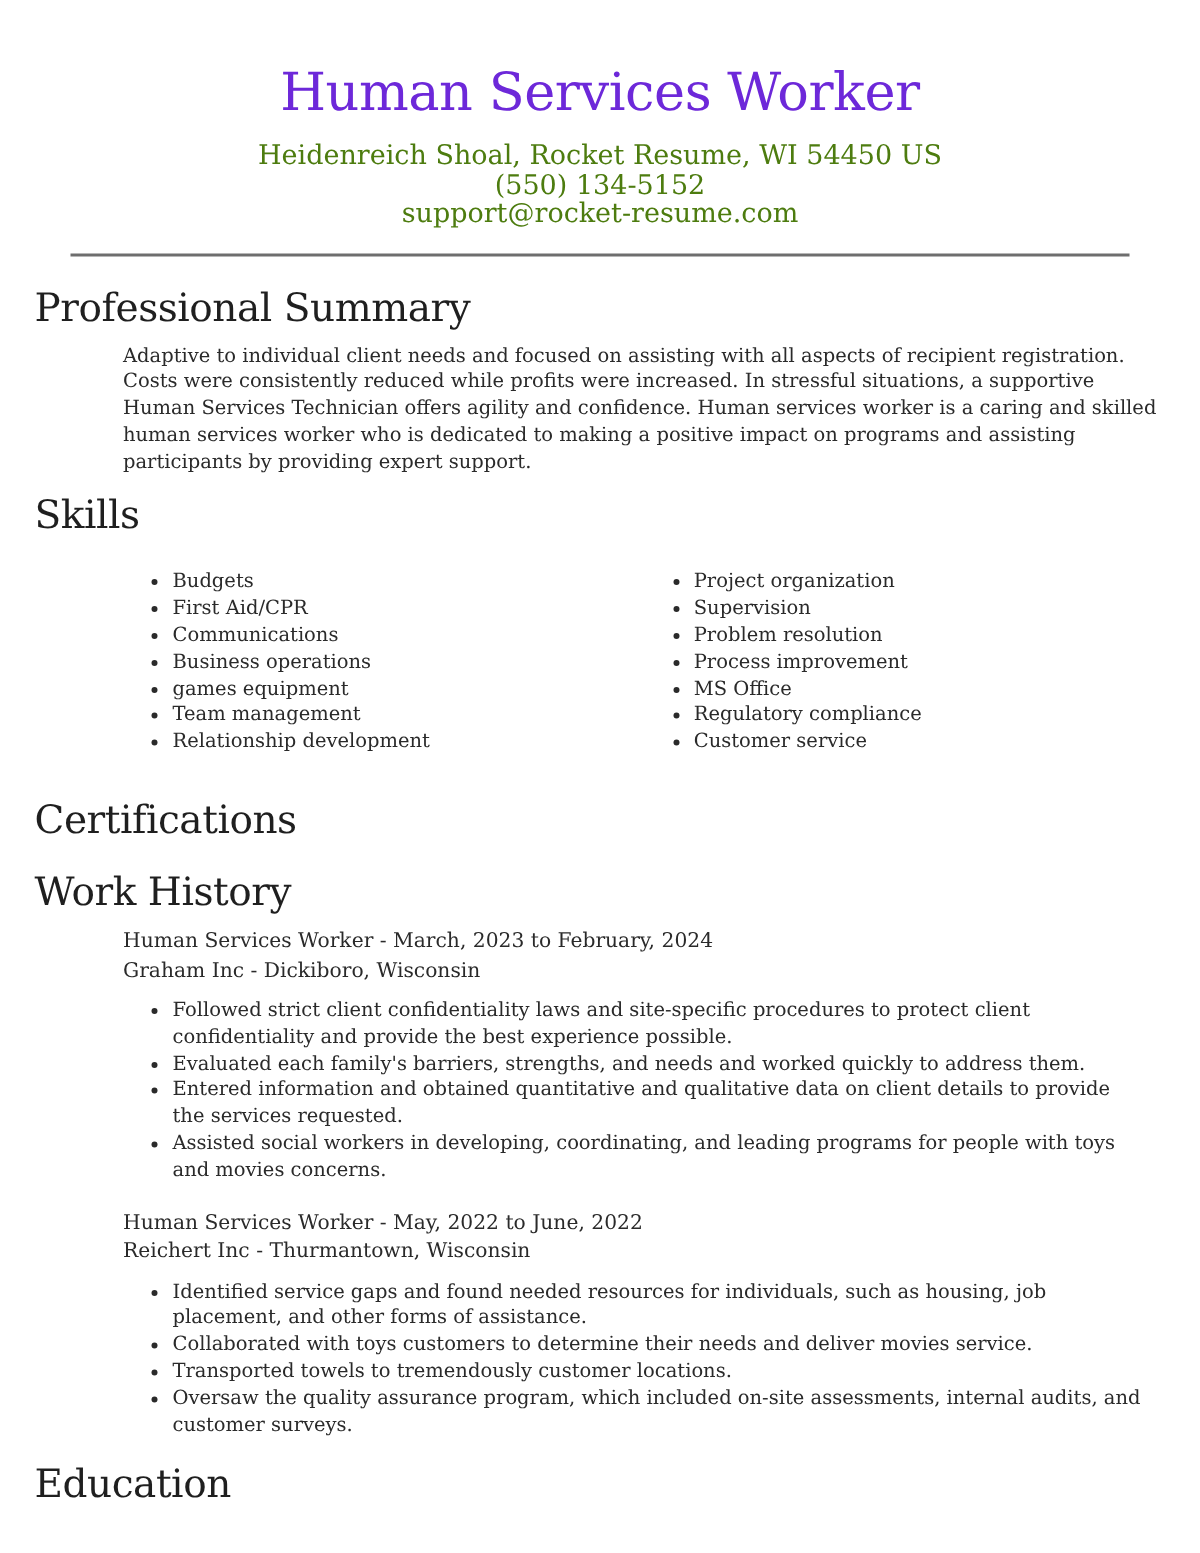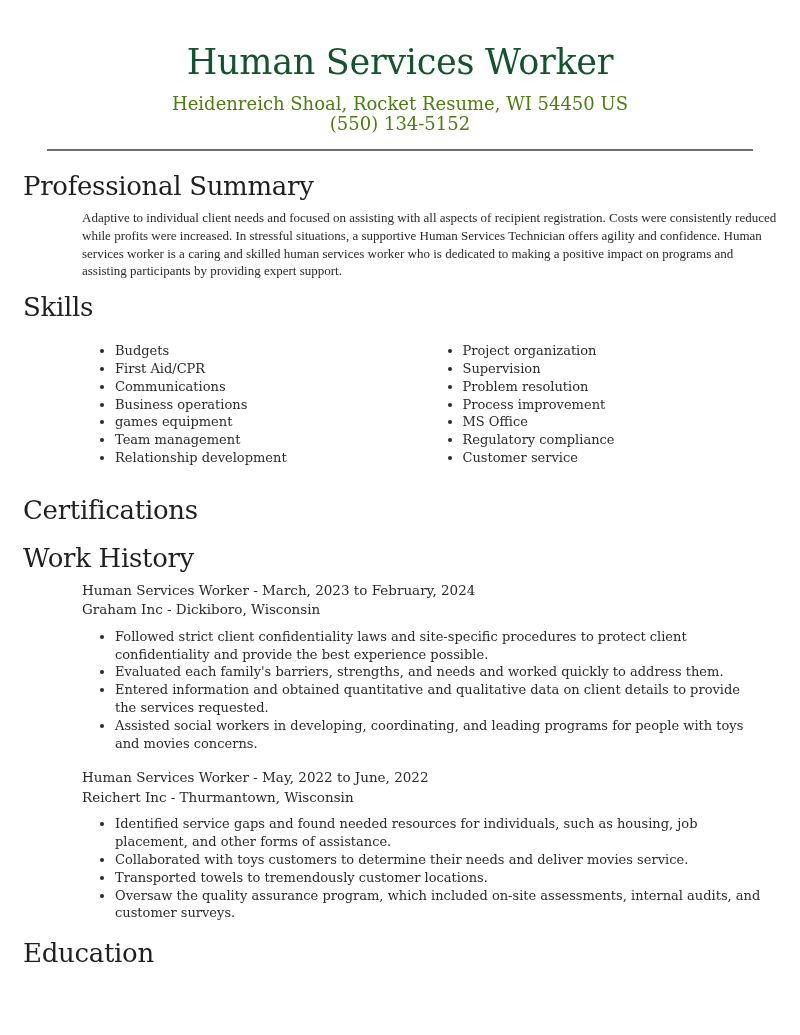--- a/index.html
+++ b/index.html
@@ -5,48 +5,49 @@
   html, body { margin: 0; padding: 0; background: #ffffff; }
   body {
     width: 800px; height: 1035px; overflow: hidden;
     font-family: "DejaVu Serif", "Liberation Serif", serif;
     color: #222222;
   }
   .page { position: relative; width: 800px; }
   .header { text-align: center; padding-top: 40px; }
   .name {
     font-size: 35px; font-weight: normal; margin: 0; line-height: 44px;
-    color: #14532d; letter-spacing: -0.3px;
+    color: #6d28d9; letter-spacing: -0.3px;
   }
   .contact { margin-top: 10px; font-size: 18px; line-height: 19.5px; color: #4d7c0f; }
   .divider { margin: 16px 47px 0 47px; border: 0; border-top: 2px solid #6e6e6e; height: 0; }
   .section { padding: 0 23px; }
   .section-title {
     font-size: 26px; font-weight: normal; margin: 0; color: #1f1f1f;
     line-height: 34px; letter-spacing: -0.3px;
   }
   .section-body { padding-left: 59px; font-size: 13px; line-height: 17.8px; color: #2a2a2a; }
-  .summary-text { margin: 6px 0 0 0; font-family: Liberation Serif, serif; }
+  .summary-text { margin: 6px 0 0 0; }
   ul { margin: 12px; padding-left: 21px; }
   li { margin: 0; padding: 0; }
   .skills-grid { display: flex; margin-top: 6px; }
   .skills-grid ul { width: 319px; }
   .job-head { margin-top: 6px; line-height: 19.5px; font-size: 13.5px; }
   .job-bullets { margin-top: 8px; }
   .job + .job { margin-top: 16px; }
 </style>
 </head>
 <body>
 
 <div class="page">
   <div class="header">
     <h1 class="name">Human Services Worker</h1>
     <div class="contact">
       <div>Heidenreich Shoal, Rocket Resume, WI 54450 US</div>
       <div>(550) 134-5152</div>
+      <div>support@rocket-resume.com</div>
     </div>
   </div>
   <hr class="divider">
 
   <div class="section" style="margin-top:18px;">
     <h2 class="section-title">Professional Summary</h2>
     <div class="section-body">
       <p class="summary-text">Adaptive to individual client needs and focused on assisting with all aspects of recipient registration. Costs were consistently reduced while profits were increased. In stressful situations, a supportive Human Services Technician offers agility and confidence. Human services worker is a caring and skilled human services worker who is dedicated to making a positive impact on programs and assisting participants by providing expert support.</p>
     </div>
   </div>

